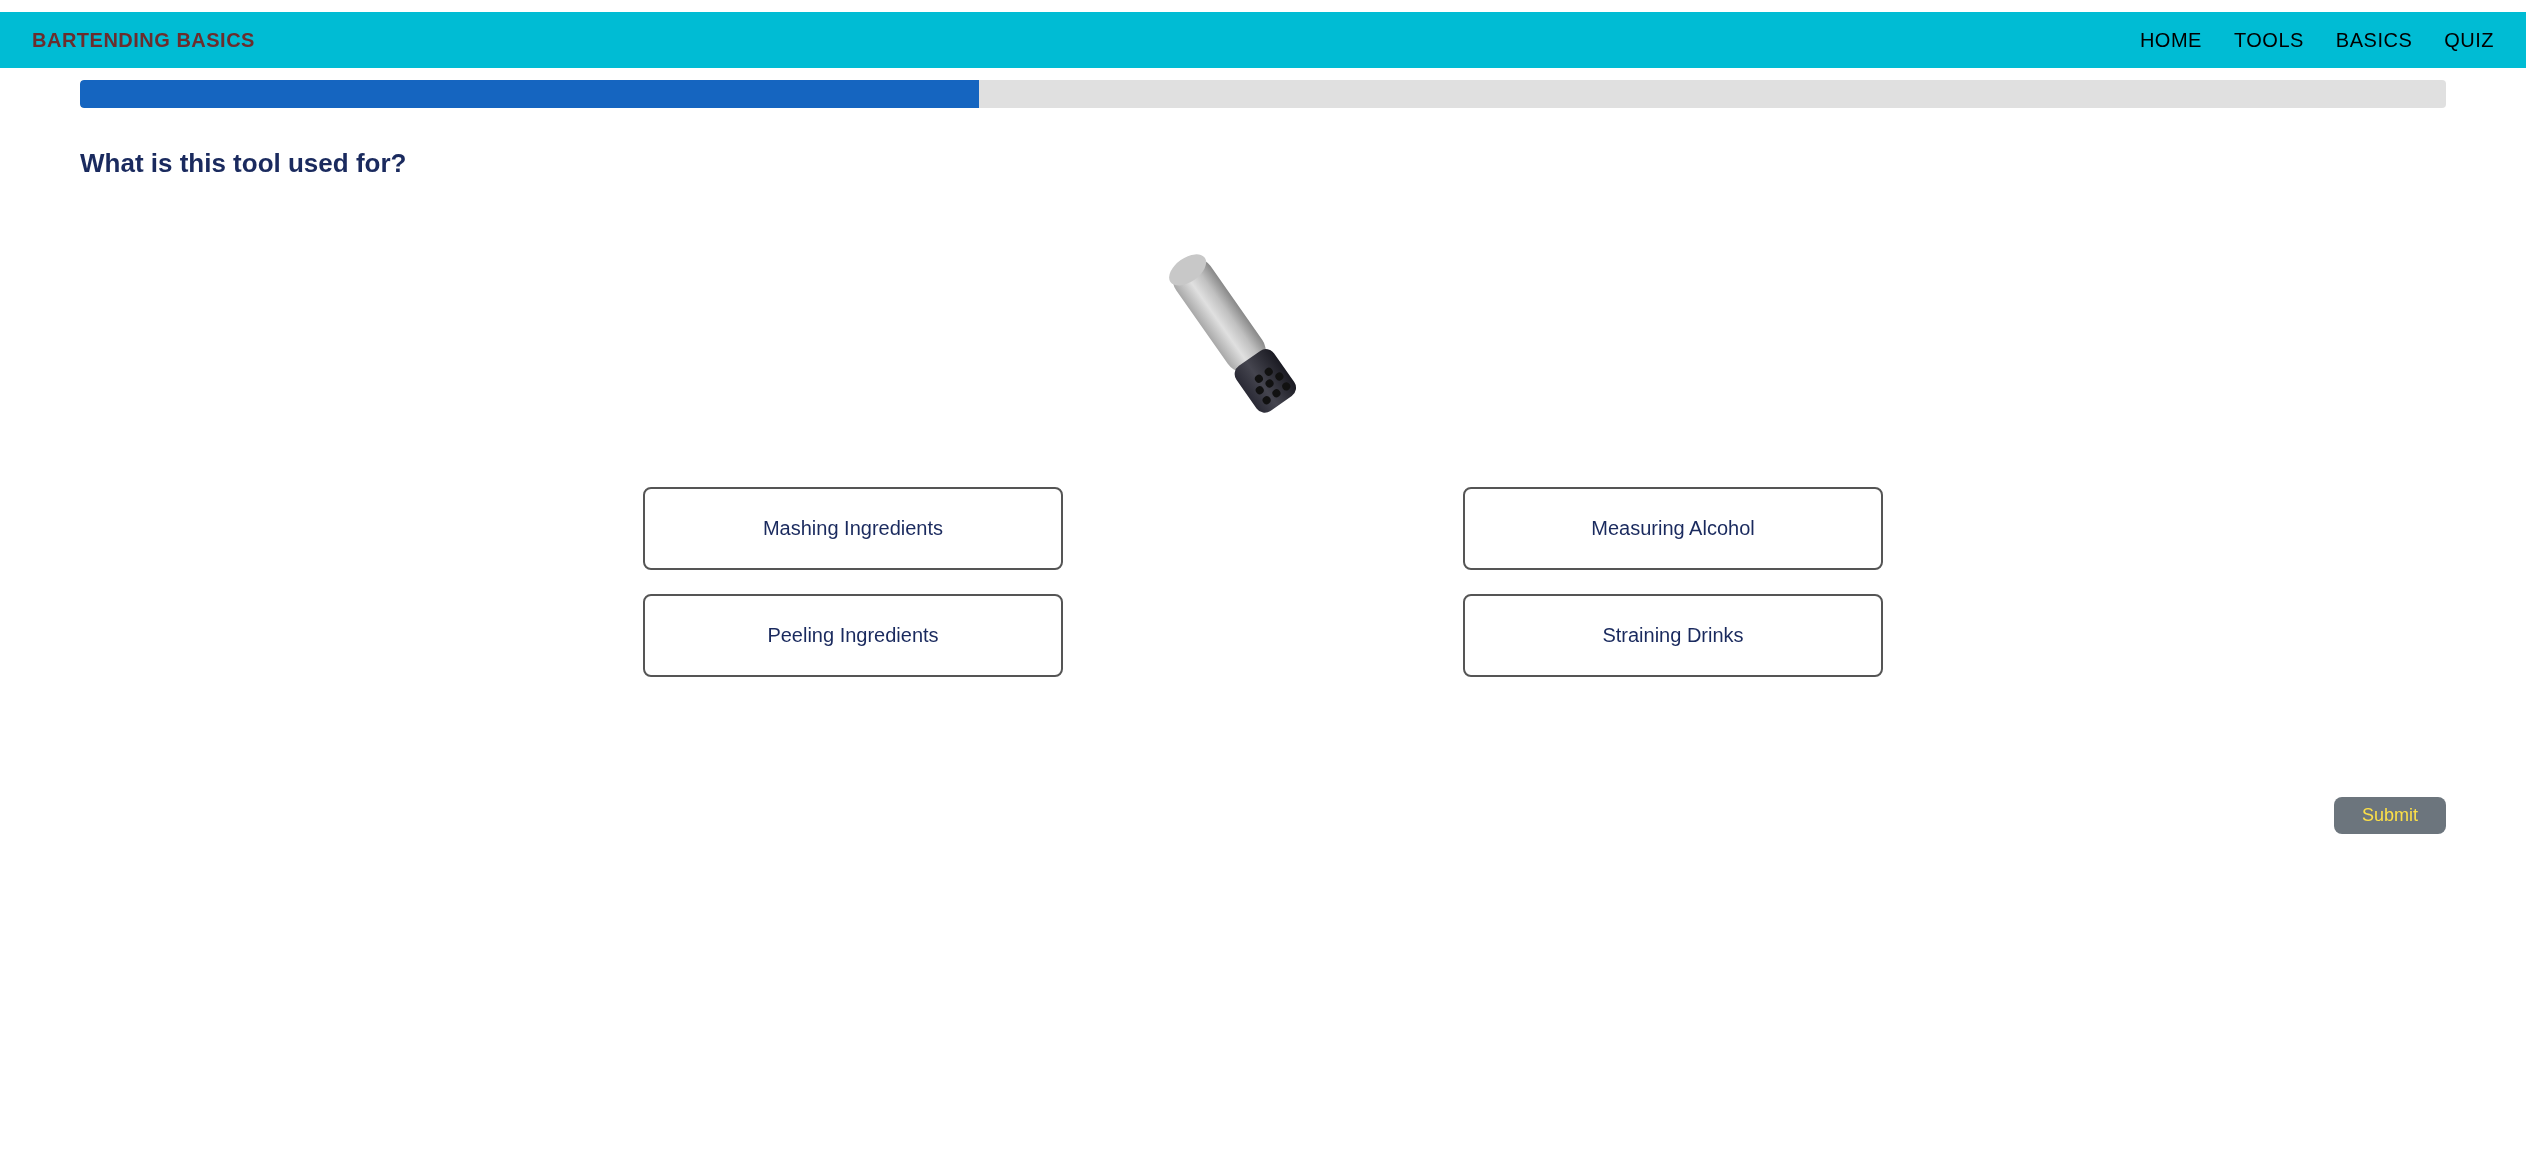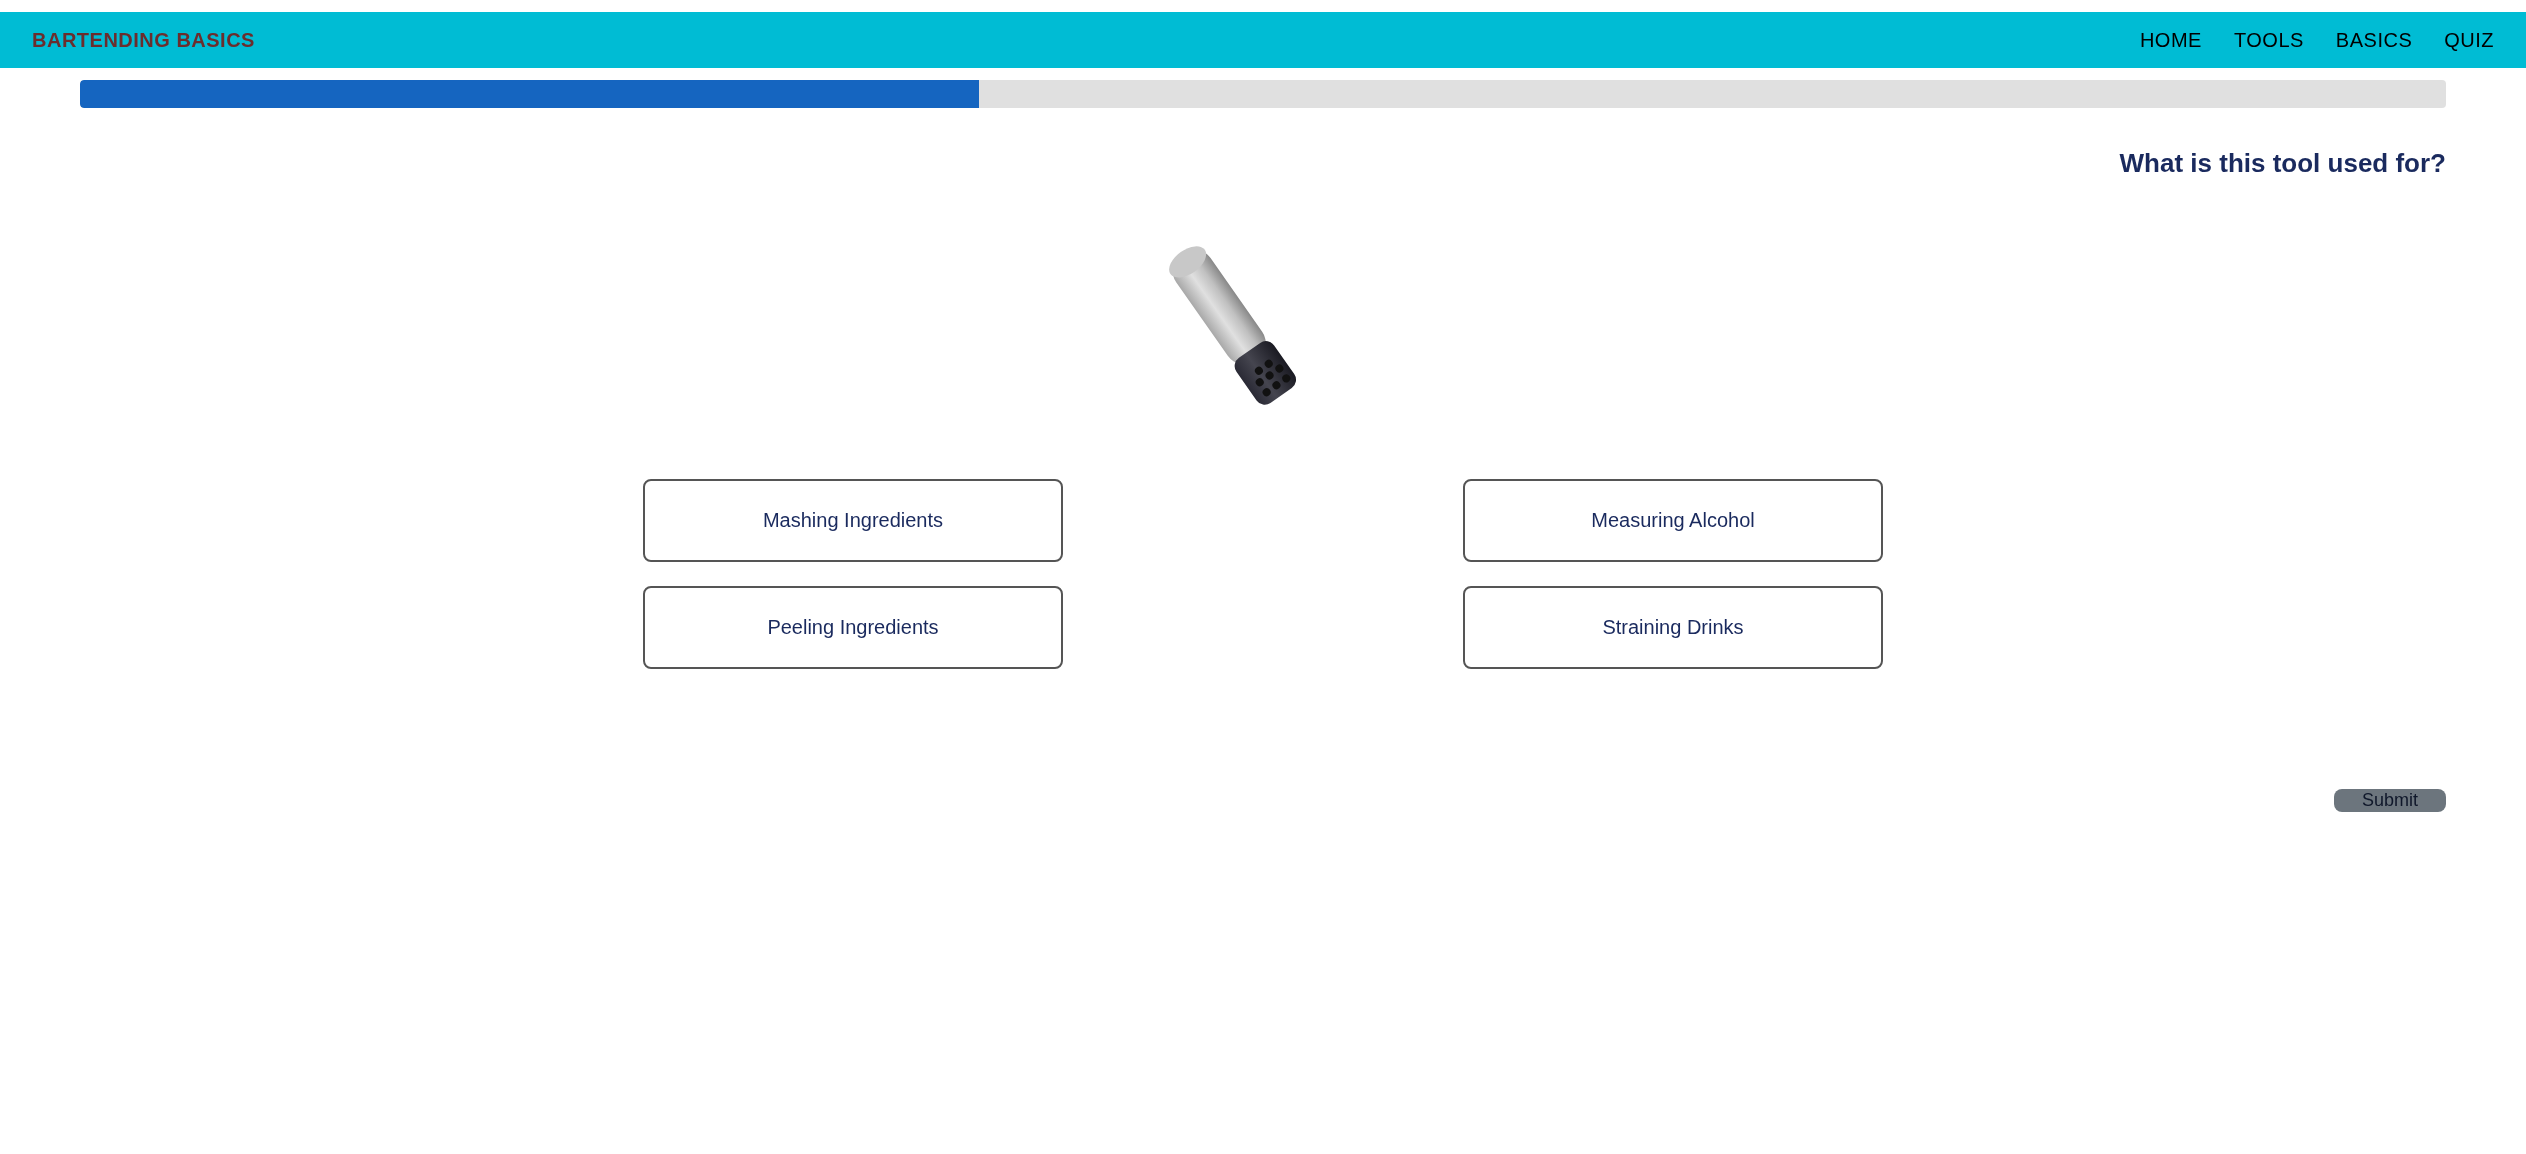--- a/index.html
+++ b/index.html
@@ -70,25 +70,25 @@
     }
 
     .question-label {
       color: #1a2a5e;
       font-size: 38px;
       font-weight: 900;
       margin-bottom: 24px;
     }
 
     .question-text {
-      text-align: right;
+      text-align: left;
       color: #1a2a5e;
       font-size: 26px;
       font-weight: 700;
-      margin-bottom: 20px;
+      margin-bottom: 28px;
     }
 
     
     .image-container {
       display: flex;
       justify-content: center;
       align-items: center;
       margin-bottom: 40px;
       height: 240px;
     }
@@ -124,24 +124,24 @@
     
     .submit-container {
       display: flex;
       justify-content: flex-end;
       padding: 0 80px;
       margin-top: 20px;
     }
 
     .submit-btn {
       background: #6c757d;
-      color: #0f172a;
+      color: #fde047;
       border: none;
       border-radius: 8px;
-      padding: 1px 28px;
+      padding: 8px 28px;
       font-size: 18px;
       cursor: pointer;
       font-weight: 500;
     }
   </style>
 </head>
 <body>
 
 <nav class="navbar">
   <span class="navbar-brand">BARTENDING BASICS</span>

